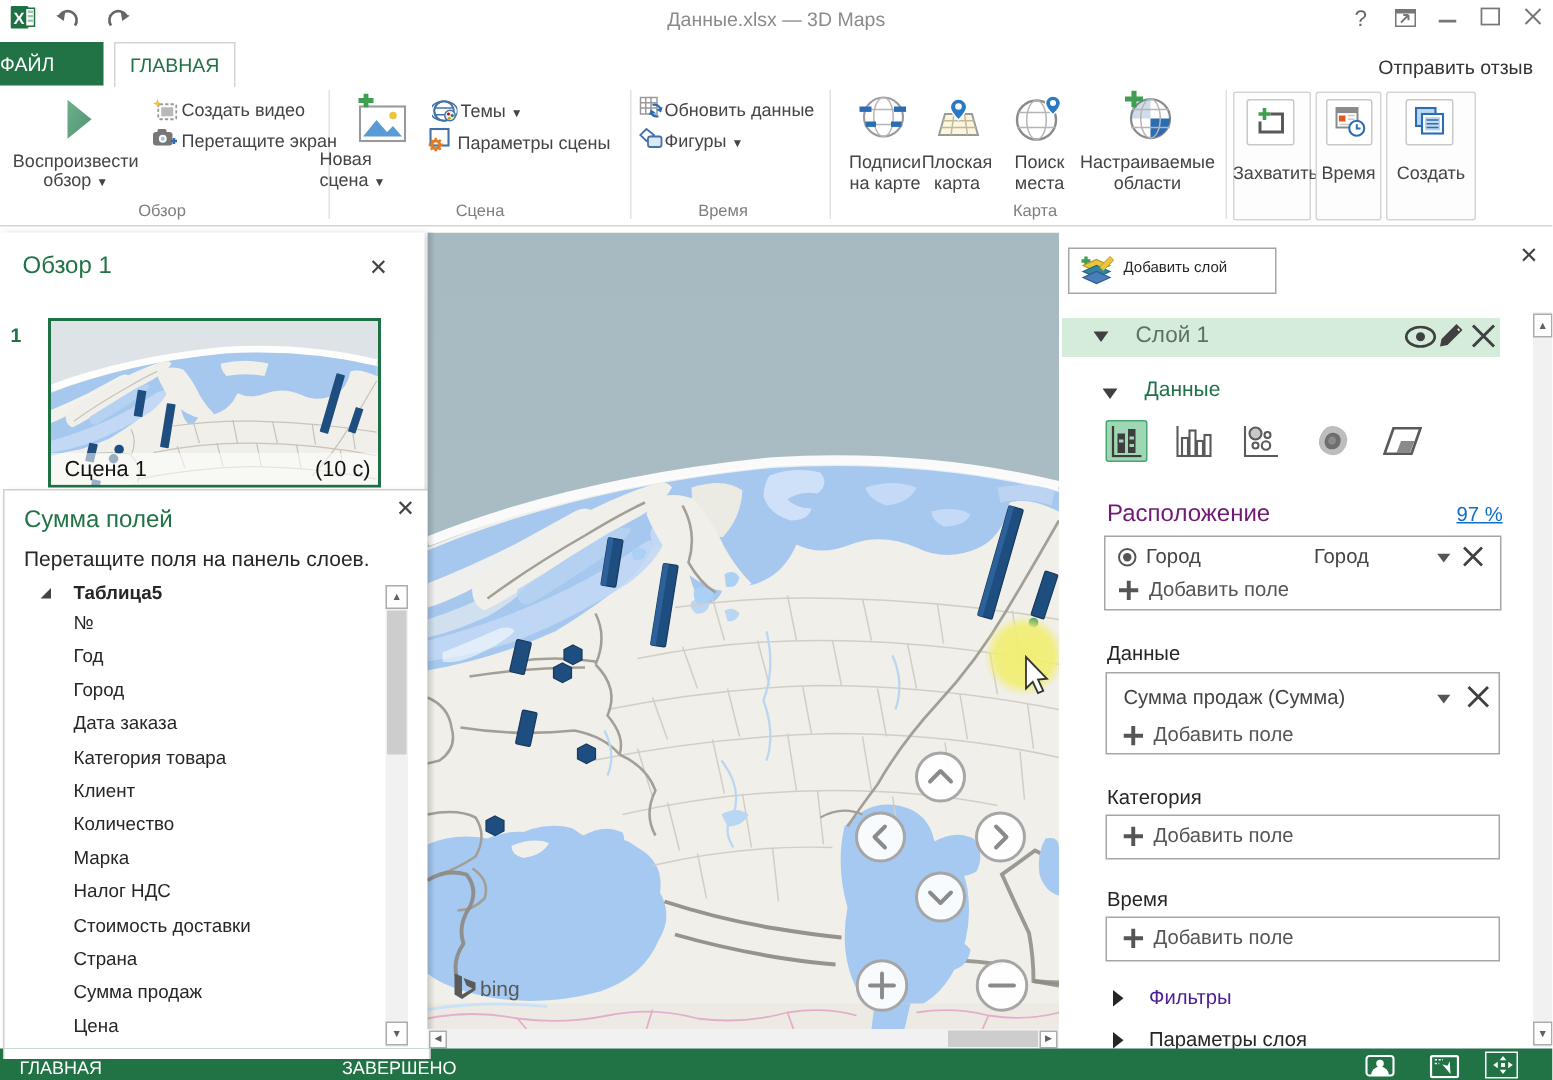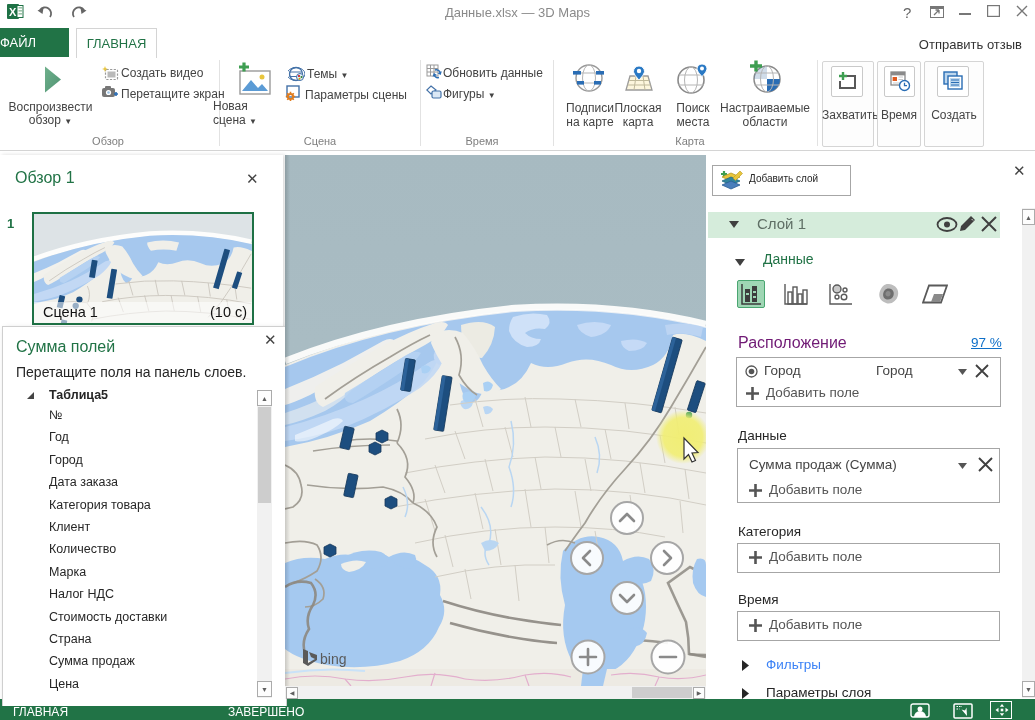--- a/index.html
+++ b/index.html
@@ -548,21 +548,21 @@
 <div class="abs" style="left:738px;top:592px;font-size:13.5px;color:#262626">Время</div>
 <div class="fieldbox" style="left:737px;top:611px;width:263px;height:30px"></div>
 <svg class="abs" style="left:749px;top:619px" width="13" height="13" viewBox="0 0 13 13">
     <path d="M6.5 0 L6.5 13 M0 6.5 L13 6.5" stroke="#555" stroke-width="2.6"></path>
   </svg>
 <div class="abs addfield" style="left:769px;top:617px;color:#555">Добавить поле</div>
 
 <svg class="abs" style="left:741px;top:660px" width="9" height="12" viewBox="0 0 9 12">
     <path d="M1 0 L8 5.5 L1 11 Z" fill="#262626"></path>
   </svg>
-<div class="abs" style="left:766px;top:657px;font-size:13.5px;color:#3b82f6">Фильтры</div>
+<div class="abs" style="left:766px;top:657px;font-size:13.5px;color:#4c1d95">Фильтры</div>
 <svg class="abs" style="left:741px;top:688px" width="9" height="12" viewBox="0 0 9 12">
     <path d="M1 0 L8 5.5 L1 11 Z" fill="#262626"></path>
   </svg>
 <div class="abs" style="left:766px;top:685px;font-size:13.5px;color:#262626">Параметры слоя</div>
 
 <div class="sb abs" style="left:1022px;top:208px;width:13px;height:490px"></div>
 <div class="sbbtn abs" style="left:1022px;top:209px;width:13px;height:16px;font-size:7px;line-height:15px">▲</div>
 <div class="sbbtn abs" style="left:1022px;top:681px;width:13px;height:16px;font-size:7px;line-height:15px">▼</div>
 
 <div class="abs" style="left:0;top:699px;width:1035px;height:21px;background:#217346"></div>

